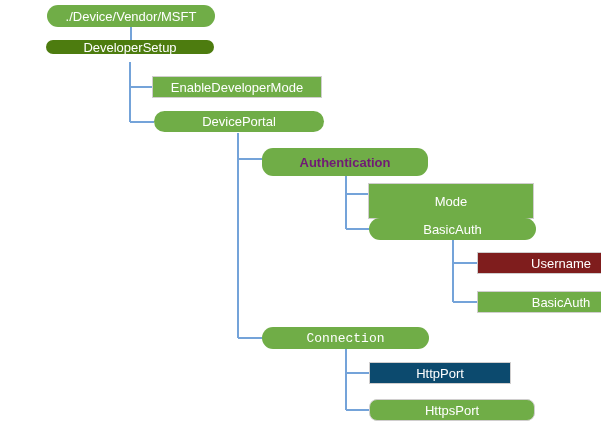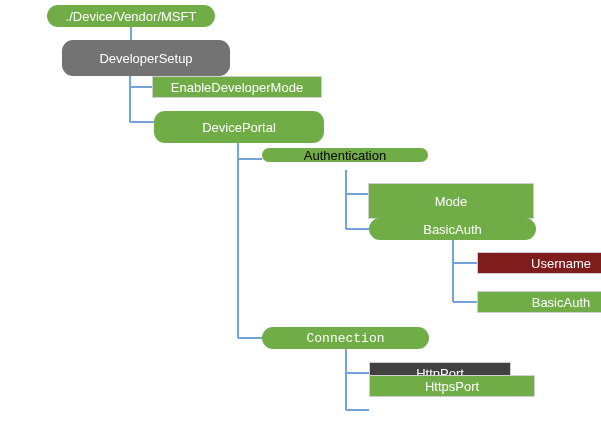--- a/index.html
+++ b/index.html
@@ -53,25 +53,25 @@
       <line x1="302" y1="229" x2="325" y2="229" stroke="#74A3D9" stroke-width="2"></line>
       <line x1="409" y1="240" x2="409" y2="302" stroke="#74A3D9" stroke-width="2"></line>
       <line x1="409" y1="263" x2="433" y2="263" stroke="#74A3D9" stroke-width="2"></line>
       <line x1="409" y1="302" x2="433" y2="302" stroke="#74A3D9" stroke-width="2"></line>
       <line x1="302" y1="349" x2="302" y2="410" stroke="#74A3D9" stroke-width="2"></line>
       <line x1="302" y1="373" x2="325" y2="373" stroke="#74A3D9" stroke-width="2"></line>
       <line x1="302" y1="410" x2="325" y2="410" stroke="#74A3D9" stroke-width="2"></line>
     </svg>
   <div id="nodes">
       <div class="node rounded" style="left: 3px; top: 5px; width: 168px; height: 22px; background: rgb(112, 173, 71); color: rgb(255, 255, 255);">./Device/Vendor/MSFT</div>
-      <div class="node rounded" style="left: 18px; top: 40px; width: 168px; height: 36px; background: #737373; color: rgb(255, 255, 255);">DeveloperSetup</div>
+      <div class="node rounded" style="left: 2px; top: 40px; width: 168px; height: 14px; background: #4d7c0f; color: rgb(255, 255, 255);">DeveloperSetup</div>
       <div class="node rect" style="left: 108px; top: 76px; width: 170px; height: 22px; background: rgb(112, 173, 71); color: rgb(255, 255, 255); border-color: rgb(208, 206, 206); text-align: right;">EnableDeveloperMode</div>
-      <div class="node rounded" style="left: 110px; top: 111px; width: 170px; height: 32px; background: rgb(112, 173, 71); color: rgb(255, 255, 255);">DevicePortal</div>
-      <div class="node rounded" style="left: 218px; top: 148px; width: 166px; height: 14px; background: rgb(112, 173, 71); color: #000000;">Authentication</div>
+      <div class="node rounded" style="left: 110px; top: 111px; width: 170px; height: 21px; background: rgb(112, 173, 71); color: rgb(255, 255, 255);">DevicePortal</div>
+      <div class="node rounded" style="left: 218px; top: 148px; width: 166px; height: 28px; background: rgb(112, 173, 71); color: #701a75; font-weight: bold;">Authentication</div>
       <div class="node rect" style="left: 324px; top: 183px; width: 166px; height: 36px; background: rgb(112, 173, 71); color: rgb(255, 255, 255); border-color: rgb(208, 206, 206);">Mode</div>
       <div class="node rounded" style="left: 325px; top: 218px; width: 167px; height: 22px; background: rgb(112, 173, 71); color: rgb(255, 255, 255);">BasicAuth</div>
       <div class="node rect" style="left: 433px; top: 252px; width: 168px; height: 22px; background: #7f1d1d; color: rgb(255, 255, 255); border-color: rgb(208, 206, 206);">Username</div>
       <div class="node rect" style="left: 433px; top: 291px; width: 168px; height: 22px; background: rgb(112, 173, 71); color: rgb(255, 255, 255); border-color: rgb(208, 206, 206);">BasicAuth</div>
       <div class="node rounded" style="left: 218px; top: 327px; width: 167px; height: 22px; background: rgb(112, 173, 71); color: rgb(255, 255, 255); font-family: Liberation Mono, monospace;">Connection</div>
-      <div class="node rect" style="left: 325px; top: 362px; width: 142px; height: 22px; background: #404040; color: rgb(255, 255, 255); border-color: rgb(208, 206, 206);">HttpPort</div>
-      <div class="node rect" style="left: 325px; top: 375px; width: 166px; height: 22px; background: rgb(112, 173, 71); color: rgb(255, 255, 255); border-color: rgb(208, 206, 206);">HttpsPort</div>
+      <div class="node rect" style="left: 325px; top: 362px; width: 142px; height: 22px; background: #0c4a6e; color: rgb(255, 255, 255); border-color: rgb(208, 206, 206);">HttpPort</div>
+      <div class="node rect" style="left: 325px; top: 399px; width: 166px; height: 22px; background: rgb(112, 173, 71); color: rgb(255, 255, 255); border-color: rgb(208, 206, 206); border-radius: 8px;">HttpsPort</div>
     </div>
 </div>
 
 </body></html>

